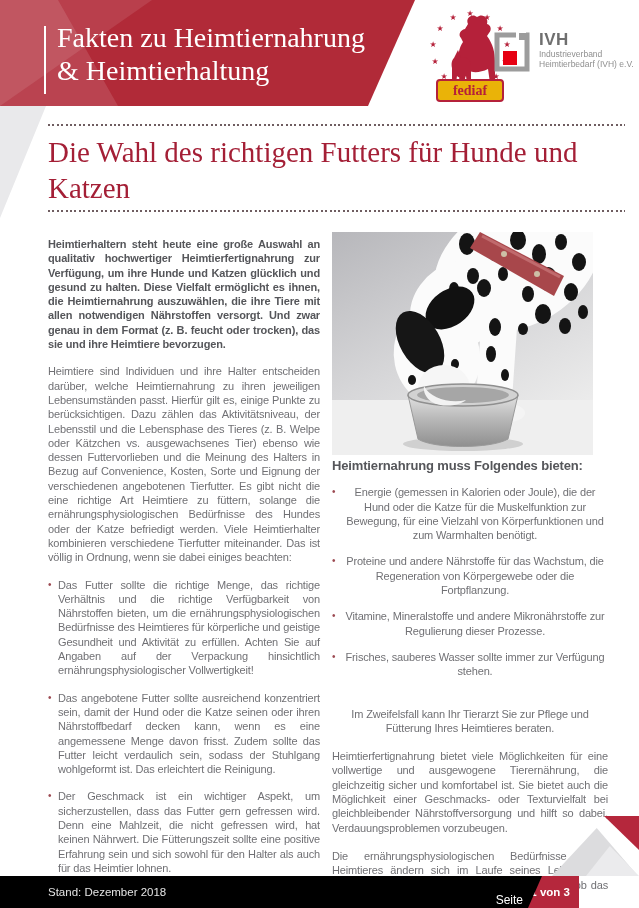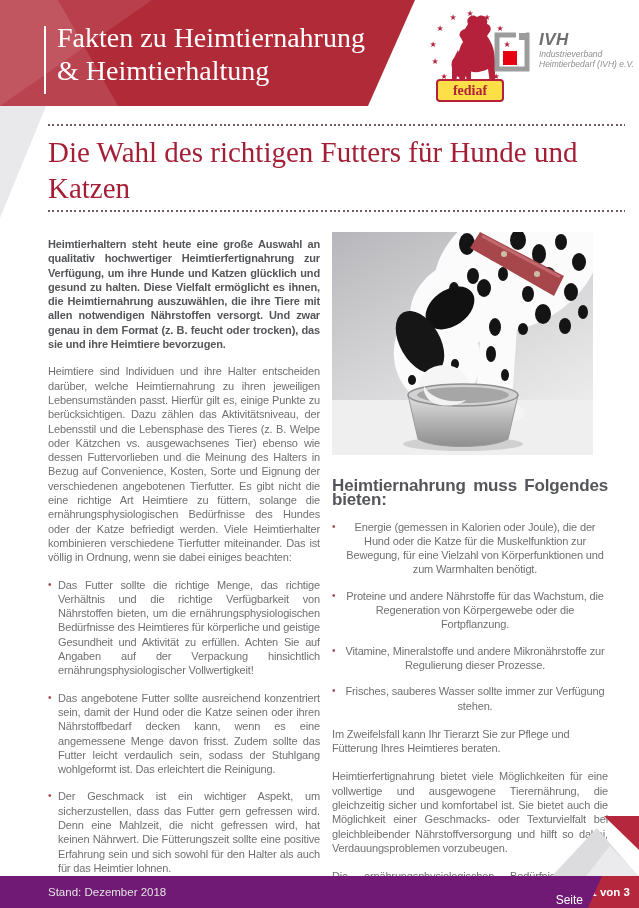--- a/index.html
+++ b/index.html
@@ -14,56 +14,56 @@
   .banner .ov2{position:absolute;top:0;left:0;width:639px;height:106px;
           background:rgba(255,255,255,.12);clip-path:polygon(0 0,58px 0,118px 106px,0 106px);}
   .banner-rule{position:absolute;top:26px;left:44px;width:2px;height:68px;background:#fff;}
   .banner-title{position:absolute;top:21px;left:57px;color:#fff;
           font-family:"Liberation Serif",serif;font-size:28px;line-height:33px;}
   .under-tri{position:absolute;top:106px;left:0;width:46px;height:112px;background:#e9e9eb;
           clip-path:polygon(0 0,100% 0,0 100%);}
 
   
   .fediaf{position:absolute;top:8px;left:424px;width:92px;height:96px;}
-  .fediaf-box{position:absolute;left:12px;top:71px;width:64px;height:19px;background:#fde047;
+  .fediaf-box{position:absolute;left:12px;top:71px;width:64px;height:19px;background:#eab308;
           border:2px solid #b5213a;border-radius:4px;display:flex;align-items:center;justify-content:center;
           font-family:"Liberation Serif",serif;font-weight:bold;font-size:14px;color:#b5213a;}
-  .ivh{position:absolute;top:31px;left:494px;display:flex;gap:7px;font-style:italic;}
+  .ivh{position:absolute;top:31px;left:494px;display:flex;gap:7px;}
   .ivh-text .acr{font-size:17px;font-weight:bold;color:#6f6f6f;line-height:18px;letter-spacing:.5px;}
   .ivh-text .sub{font-size:8.5px;color:#8f8f8f;line-height:10px;}
 
   
   .dotline{position:absolute;left:48px;width:577px;height:2px;
           background-image:repeating-linear-gradient(90deg,#6f5d61 0 2px,transparent 2px 4.4px);}
   .main-title{position:absolute;top:134px;left:48px;width:560px;color:#a41f36;
           font-family:"Liberation Serif",serif;font-size:29px;line-height:36px;}
 
   
   .col-left{position:absolute;top:237px;left:48px;width:272px;}
   .col-right{position:absolute;top:232px;left:332px;width:276px;}
   .body-txt{font-size:11px;line-height:14.3px;letter-spacing:-0.15px;color:#707074;text-align:justify;}
   .bold-txt{font-weight:bold;color:#55565a;}
   .para{margin:0 0 13px 0;}
   ul.blist{list-style:none;margin:0;padding:0;}
   ul.blist li{position:relative;padding-left:10px;margin-top:13px;}
   ul.blist li::before{content:"•";position:absolute;left:0;top:0;color:#9c4a52;font-size:10px;}
   ul.tight li{margin-top:12px;text-align:center;}
-  .list-heading{font-size:17px;margin:24px 0 10px 0;}
+  .list-heading{font-size:13px;margin:4px 0 10px 0;}
 
   
   .photo{width:261px;height:223px;display:block;}
 
   
   .tri-gray{position:absolute;left:552px;top:828px;width:86px;height:48px;background:#dcdcde;
           clip-path:polygon(52% 0,0 100%,100% 100%);}
   .tri-gray2{position:absolute;left:586px;top:846px;width:53px;height:30px;background:#ebebed;
           clip-path:polygon(45% 0,0 100%,100% 100%);}
   .tri-red{position:absolute;left:604px;top:816px;width:35px;height:34px;background:#b5273c;
           clip-path:polygon(0 0,100% 0,100% 100%);}
-  .footer{position:absolute;left:0;top:876px;width:639px;height:32px;background:#701a75;}
+  .footer{position:absolute;left:0;top:876px;width:579px;height:32px;background:#000000;}
   .footer .date{position:absolute;left:48px;top:0;height:32px;display:flex;align-items:center;
           color:#e3e3e3;font-size:11.5px;}
   .footer .seite{position:absolute;right:56px;top:8px;height:32px;display:flex;align-items:center;
           color:#fff;font-size:12px;}
   .footer .wedge{position:absolute;right:0;top:0;width:51px;height:32px;background:#b5273c;
           clip-path:polygon(14px 0,51px 0,51px 32px,0 32px);display:flex;align-items:center;
           justify-content:flex-end;padding-right:9px;box-sizing:border-box;
           color:#fff;font-size:11.5px;font-weight:bold;}
 </style>
 </head>
@@ -201,21 +201,21 @@
       <ellipse cx="131" cy="163" rx="46" ry="8" fill="#a6a6a6"></ellipse>
       <path d="M92,154 C98,166 118,172 134,168 C128,174 110,176 100,170 C94,166 91,160 92,154 Z" fill="#f2f2f2"></path>
     </svg>
     <p class="list-heading bold-txt">Heimtiernahrung muss Folgendes bieten:</p>
     <ul class="blist tight">
       <li>Energie (gemessen in Kalorien oder Joule), die der Hund oder die Katze für die Muskelfunktion zur Bewegung, für eine Vielzahl von Körperfunktionen und zum Warmhalten benötigt.</li>
       <li>Proteine und andere Nährstoffe für das Wachstum, die Regeneration von Körpergewebe oder die Fortpflanzung.</li>
       <li>Vitamine, Mineralstoffe und andere Mikronährstoffe zur Regulierung dieser Prozesse.</li>
       <li>Frisches, sauberes Wasser sollte immer zur Verfügung stehen.</li>
     </ul>
-    <p class="para" style="margin-top:14px;text-align:left;">Im Zweifelsfall kann Ihr Tierarzt Sie zur Pflege und Fütterung Ihres Heimtieres beraten.</p>
+    <p class="para" style="margin-top:28px;text-align:center;">Im Zweifelsfall kann Ihr Tierarzt Sie zur Pflege und Fütterung Ihres Heimtieres beraten.</p>
     <p class="para" style="margin-top:14px;">Heimtierfertignahrung bietet viele Möglichkeiten für eine vollwertige und ausgewogene Tierernährung, die gleichzeitig sicher und komfortabel ist. Sie bietet auch die Möglichkeit einer Geschmacks- oder Texturvielfalt bei gleichbleibender Nährstoffversorgung und hilft so dabei, Verdauungsproblemen vorzubeugen.</p>
     <p class="para" style="margin-top:14px;">Die ernährungsphysiologischen Bedürfnisse eines Heimtieres ändern sich im Laufe seines Lebens und werden durch Faktoren beeinflusst wie sein Alter, ob das Heimtier</p>
   </div>
 
   <div class="tri-gray"></div>
   <div class="tri-gray2"></div>
   <div class="tri-red"></div>
 
   <div class="footer">
     <div class="date">Stand: Dezember 2018</div>

